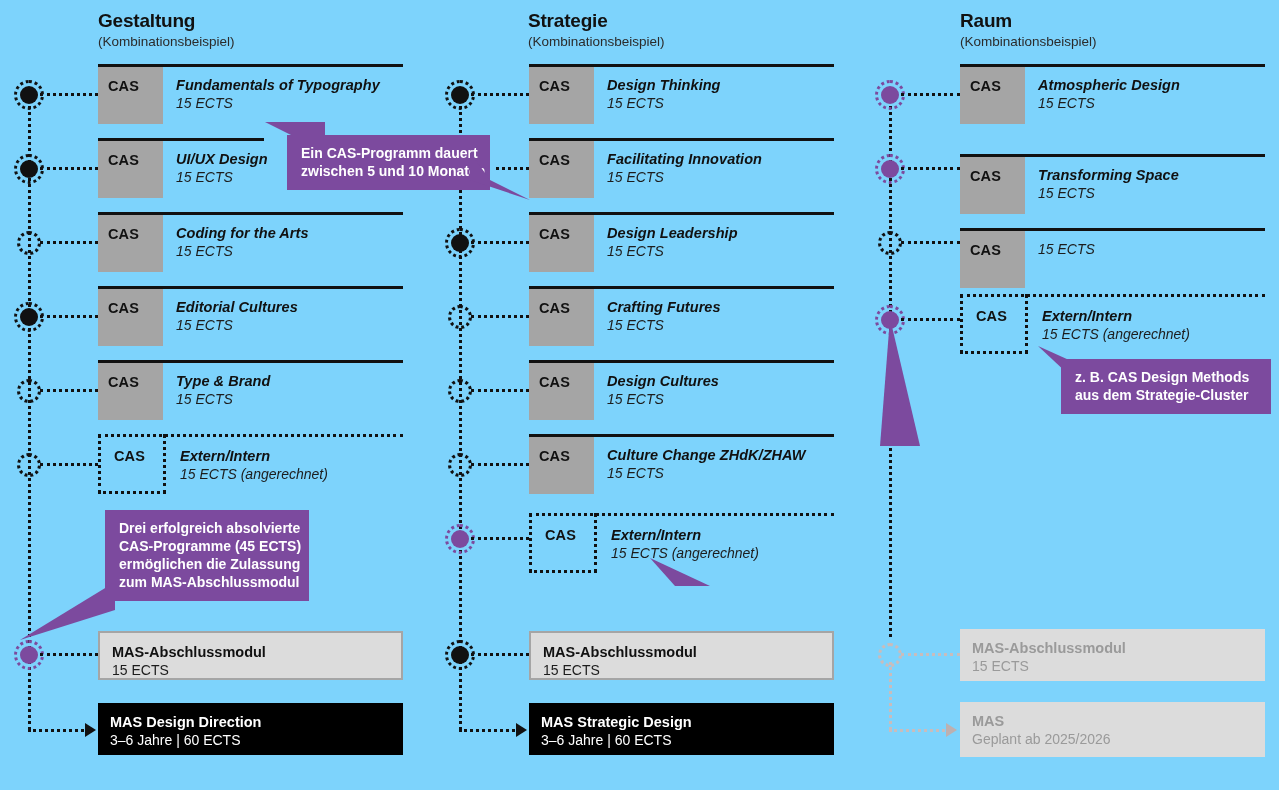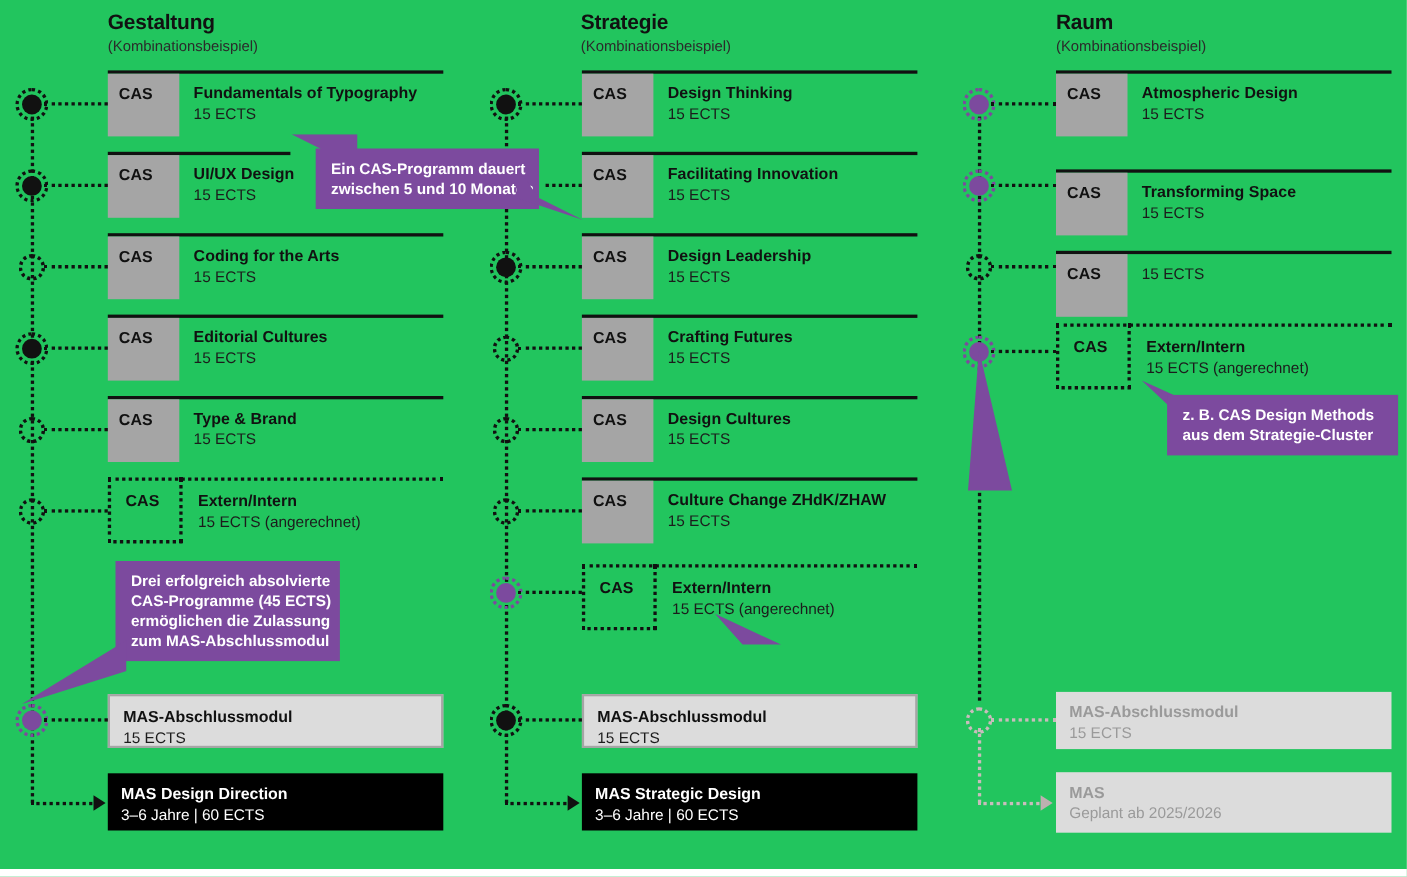--- a/index.html
+++ b/index.html
@@ -5,21 +5,21 @@
   * { box-sizing: border-box; margin: 0; padding: 0; }
   html, body {
     width: 1279px; height: 797px;
     font-family: "Liberation Sans", sans-serif;
     background: #ffffff;
     overflow: hidden;
   }
   #stage {
     position: relative;
     width: 1279px; height: 797px;
-    background: #22c55e;
+    background: #7dd3fc;
   }
   #bottomstrip {
     position: absolute; left: 0; top: 790px;
     width: 1279px; height: 7px; background: #ffffff;
   }
 
   
   .col-head { position: absolute; }
   .col-title {
     font-size: 19px; font-weight: bold; color: #111111;
@@ -50,21 +50,21 @@
     border: 3px dotted #111111;
     border-top: none;
     width: 68px; height: 60px; top: 0px;
   }
   .cas-cell .cas-label {
     font-size: 14.5px; font-weight: bold; color: #111111;
     margin: 11px 0 0 10px; letter-spacing: 0.1px;
   }
   .row.dotted-row .cas-cell .cas-label { margin-left: 13px; margin-top: 14px; }
   .row-text {
-    position: absolute; left: 78px; top: 12px;
+    position: absolute; left: 78px; top: 12px; font-style: italic;
   }
   .row.dotted-row .row-text { left: 82px; top: 13px; }
   .row-title {
     font-size: 14.5px; font-weight: bold; color: #111111;
     line-height: 18px; letter-spacing: 0.05px; white-space: nowrap;
   }
   .row-sub {
     font-size: 14px; color: #1c1c1c; line-height: 18px; white-space: nowrap;
   }
 

